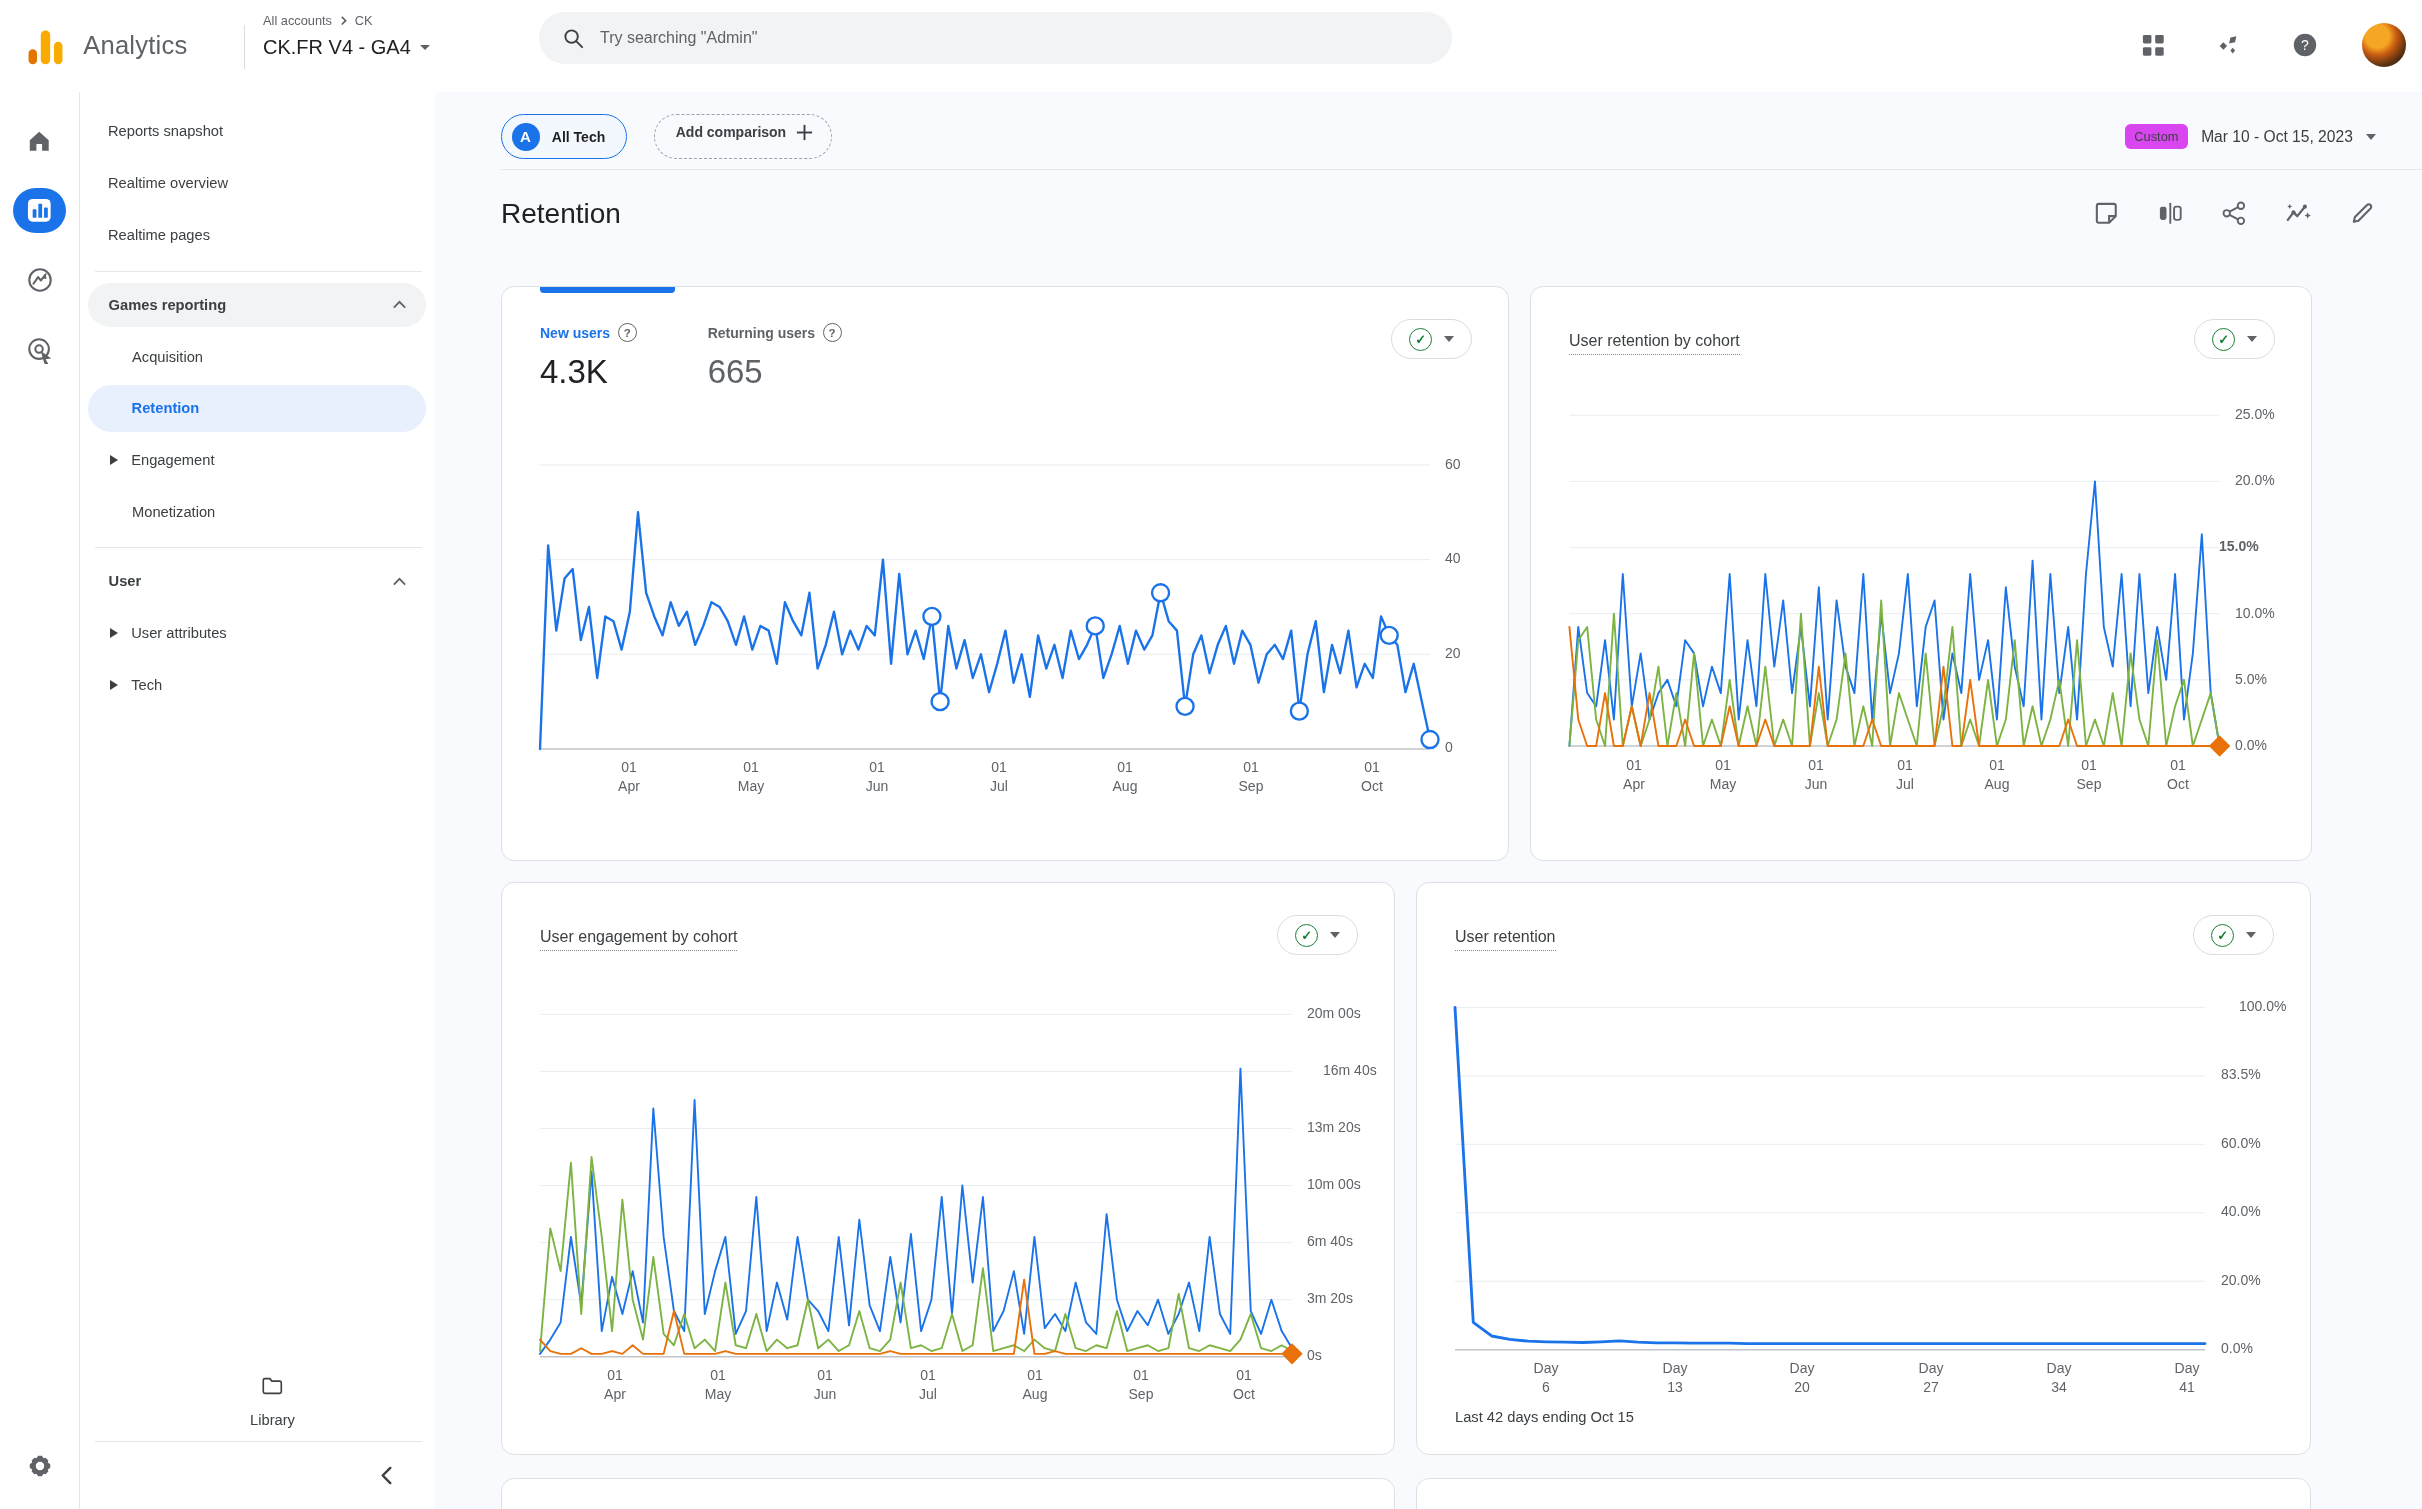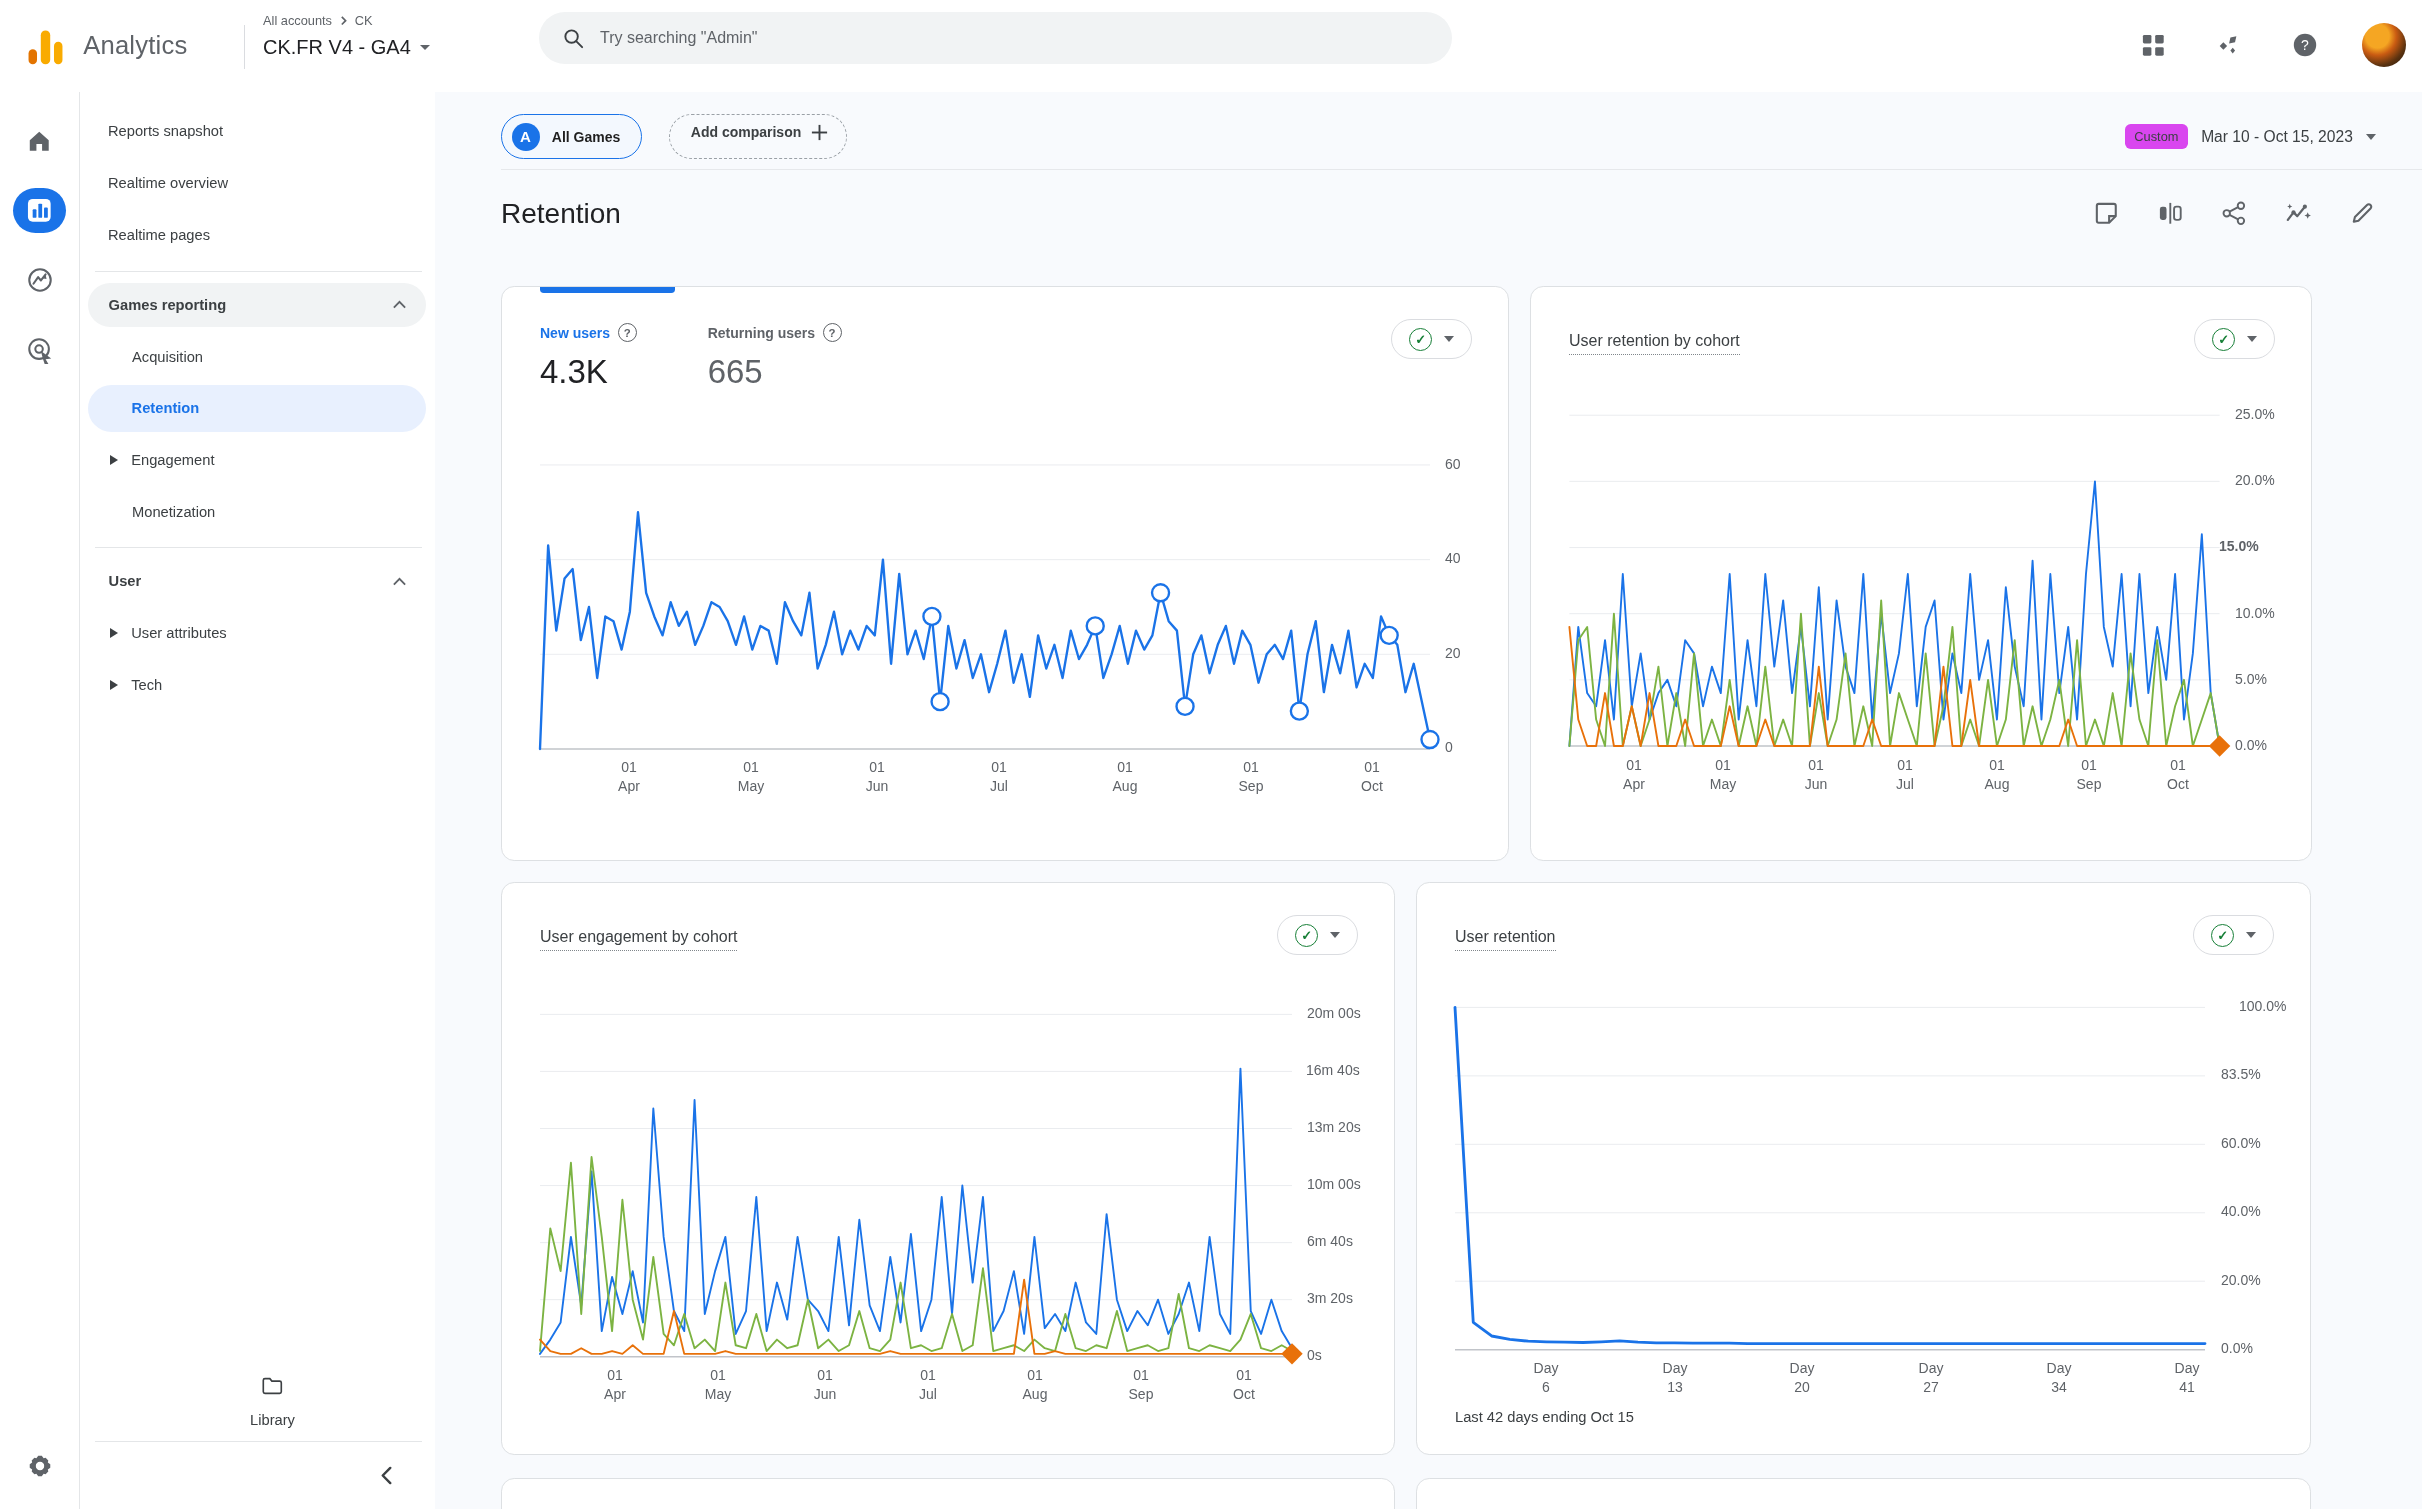--- a/index.html
+++ b/index.html
@@ -263,21 +263,21 @@
         <polyline points="13,3 5,11 13,19" fill="none" stroke="#3c4043" stroke-width="2.6" stroke-linecap="round" stroke-linejoin="round"></polyline>
       </svg>
     </div>
   </div>
 
   <div class="main">
 
     <div class="toolbar">
       <div class="chip-allusers">
         <span class="chip-a">A</span>
-        <span class="lbl">All Games</span>
+        <span class="lbl">All Tech</span>
       </div>
       <div class="chip-add">
         <span>Add comparison</span>
         <svg width="19" height="19" viewBox="0 0 20 20">
           <line x1="10" y1="2" x2="10" y2="18" stroke="#3c4043" stroke-width="2"></line>
           <line x1="2" y1="10" x2="18" y2="10" stroke="#3c4043" stroke-width="2"></line>
         </svg>
       </div>
       <div class="datewrap">
         <span class="date-tag">Custom</span>
@@ -476,21 +476,21 @@
             <line x1="0" y1="199.04761904761907" x2="795" y2="199.04761904761907" stroke="#e9ebee" stroke-width="1"></line>
             <line x1="0" y1="259.3650793650794" x2="795" y2="259.3650793650794" stroke="#e9ebee" stroke-width="1"></line>
             <line x1="0" y1="319.6825396825397" x2="795" y2="319.6825396825397" stroke="#e9ebee" stroke-width="1"></line>
             <line x1="0" y1="380" x2="795" y2="380" stroke="#c1c4c9" stroke-width="1.5"></line>
             <polyline points="0.0,377.0 10.9,361.9 21.8,343.8 32.7,253.3 43.6,325.7 54.5,184.0 65.3,352.9 76.2,295.6 87.1,334.8 98.0,289.5 108.9,343.8 119.8,117.6 130.7,253.3 141.6,331.7 152.5,352.9 163.4,108.6 174.2,334.8 185.1,289.5 196.0,253.3 206.9,355.9 217.8,331.7 228.7,211.1 239.6,352.9 250.5,301.6 261.4,340.8 272.3,253.3 283.2,319.7 294.0,331.7 304.9,352.9 315.8,253.3 326.7,346.8 337.6,235.2 348.5,325.7 359.4,352.9 370.3,274.4 381.2,343.8 392.1,250.3 402.9,352.9 413.8,319.7 424.7,211.1 435.6,334.8 446.5,199.0 457.4,301.6 468.3,211.1 479.2,352.9 490.1,331.7 501.0,289.5 511.8,355.9 522.7,253.3 533.6,349.8 544.5,334.8 555.4,352.9 566.3,301.6 577.2,343.8 588.1,355.9 599.0,229.2 609.9,319.7 620.8,352.9 631.6,331.7 642.5,346.8 653.4,319.7 664.3,355.9 675.2,334.8 686.1,301.6 697.0,352.9 707.9,253.3 718.8,334.8 729.7,355.9 740.5,75.4 751.4,331.7 762.3,355.9 773.2,319.7 784.1,352.9 795.0,371.0" fill="none" stroke="#1a73e8" stroke-width="2" stroke-linejoin="round" stroke-linecap="round"></polyline>
             <polyline points="0.0,374.0 10.9,244.3 21.8,289.5 32.7,174.9 43.6,334.8 54.5,168.9 65.3,253.3 76.2,352.9 87.1,214.1 98.0,319.7 108.9,361.9 119.8,274.4 130.7,355.9 141.6,367.9 152.5,334.8 163.4,371.0 174.2,361.9 185.1,374.0 196.0,301.6 206.9,367.9 217.8,371.0 228.7,334.8 239.6,374.0 250.5,361.9 261.4,371.0 272.3,367.9 283.2,319.7 294.0,371.0 304.9,361.9 315.8,374.0 326.7,367.9 337.6,331.7 348.5,371.0 359.4,374.0 370.3,361.9 381.2,301.6 392.1,371.0 402.9,367.9 413.8,374.0 424.7,371.0 435.6,334.8 446.5,374.0 457.4,367.9 468.3,286.5 479.2,374.0 490.1,371.0 501.0,367.9 511.8,374.0 522.7,361.9 533.6,371.0 544.5,374.0 555.4,334.8 566.3,371.0 577.2,374.0 588.1,367.9 599.0,371.0 609.9,331.7 620.8,374.0 631.6,371.0 642.5,367.9 653.4,374.0 664.3,371.0 675.2,313.7 686.1,371.0 697.0,374.0 707.9,367.9 718.8,371.0 729.7,374.0 740.5,361.9 751.4,334.8 762.3,371.0 773.2,374.0 784.1,367.9 795.0,374.0" fill="none" stroke="#7cb342" stroke-width="2" stroke-linejoin="round" stroke-linecap="round"></polyline>
             <polyline points="0.0,361.9 10.9,374.0 21.8,377.0 32.7,377.0 43.6,371.0 54.5,377.0 65.3,377.0 76.2,374.0 87.1,377.0 98.0,367.9 108.9,377.0 119.8,377.0 130.7,377.0 141.6,331.7 152.5,377.0 163.4,377.0 174.2,377.0 185.1,377.0 196.0,374.0 206.9,377.0 217.8,377.0 228.7,377.0 239.6,377.0 250.5,377.0 261.4,377.0 272.3,377.0 283.2,377.0 294.0,377.0 304.9,377.0 315.8,377.0 326.7,377.0 337.6,377.0 348.5,377.0 359.4,377.0 370.3,374.0 381.2,377.0 392.1,377.0 402.9,377.0 413.8,377.0 424.7,377.0 435.6,377.0 446.5,377.0 457.4,377.0 468.3,377.0 479.2,377.0 490.1,377.0 501.0,377.0 511.8,298.6 522.7,377.0 533.6,377.0 544.5,374.0 555.4,377.0 566.3,377.0 577.2,377.0 588.1,377.0 599.0,377.0 609.9,377.0 620.8,377.0 631.6,377.0 642.5,377.0 653.4,377.0 664.3,377.0 675.2,377.0 686.1,377.0 697.0,377.0 707.9,377.0 718.8,377.0 729.7,377.0 740.5,377.0 751.4,377.0 762.3,377.0 773.2,377.0 784.1,377.0 795.0,377.0" fill="none" stroke="#e8710a" stroke-width="2" stroke-linejoin="round" stroke-linecap="round"></polyline>
             <rect x="787" y="368.984126984127" width="16" height="16" fill="#e8710a" transform="rotate(45 795 376.984126984127)"></rect>
           </svg>
           <div class="ytick" style="left: 767px; top: 7.7px;">20m 00s</div>
-          <div class="ytick" style="left: 766px; top: 65px;">16m 40s</div>
+          <div class="ytick" style="left: 783px; top: 65px;">16m 40s</div>
           <div class="ytick" style="left: 767px; top: 122px;">13m 20s</div>
           <div class="ytick" style="left: 767px; top: 179px;">10m 00s</div>
           <div class="ytick" style="left: 767px; top: 236px;">6m 40s</div>
           <div class="ytick" style="left: 767px; top: 293px;">3m 20s</div>
           <div class="ytick" style="left: 767px; top: 350px;">0s</div>
           <div class="xtick" style="left: 43px; top: 369px;">
             <div>01</div>
             <div>Apr</div>
           </div>
           <div class="xtick" style="left: 146px; top: 369px;">

